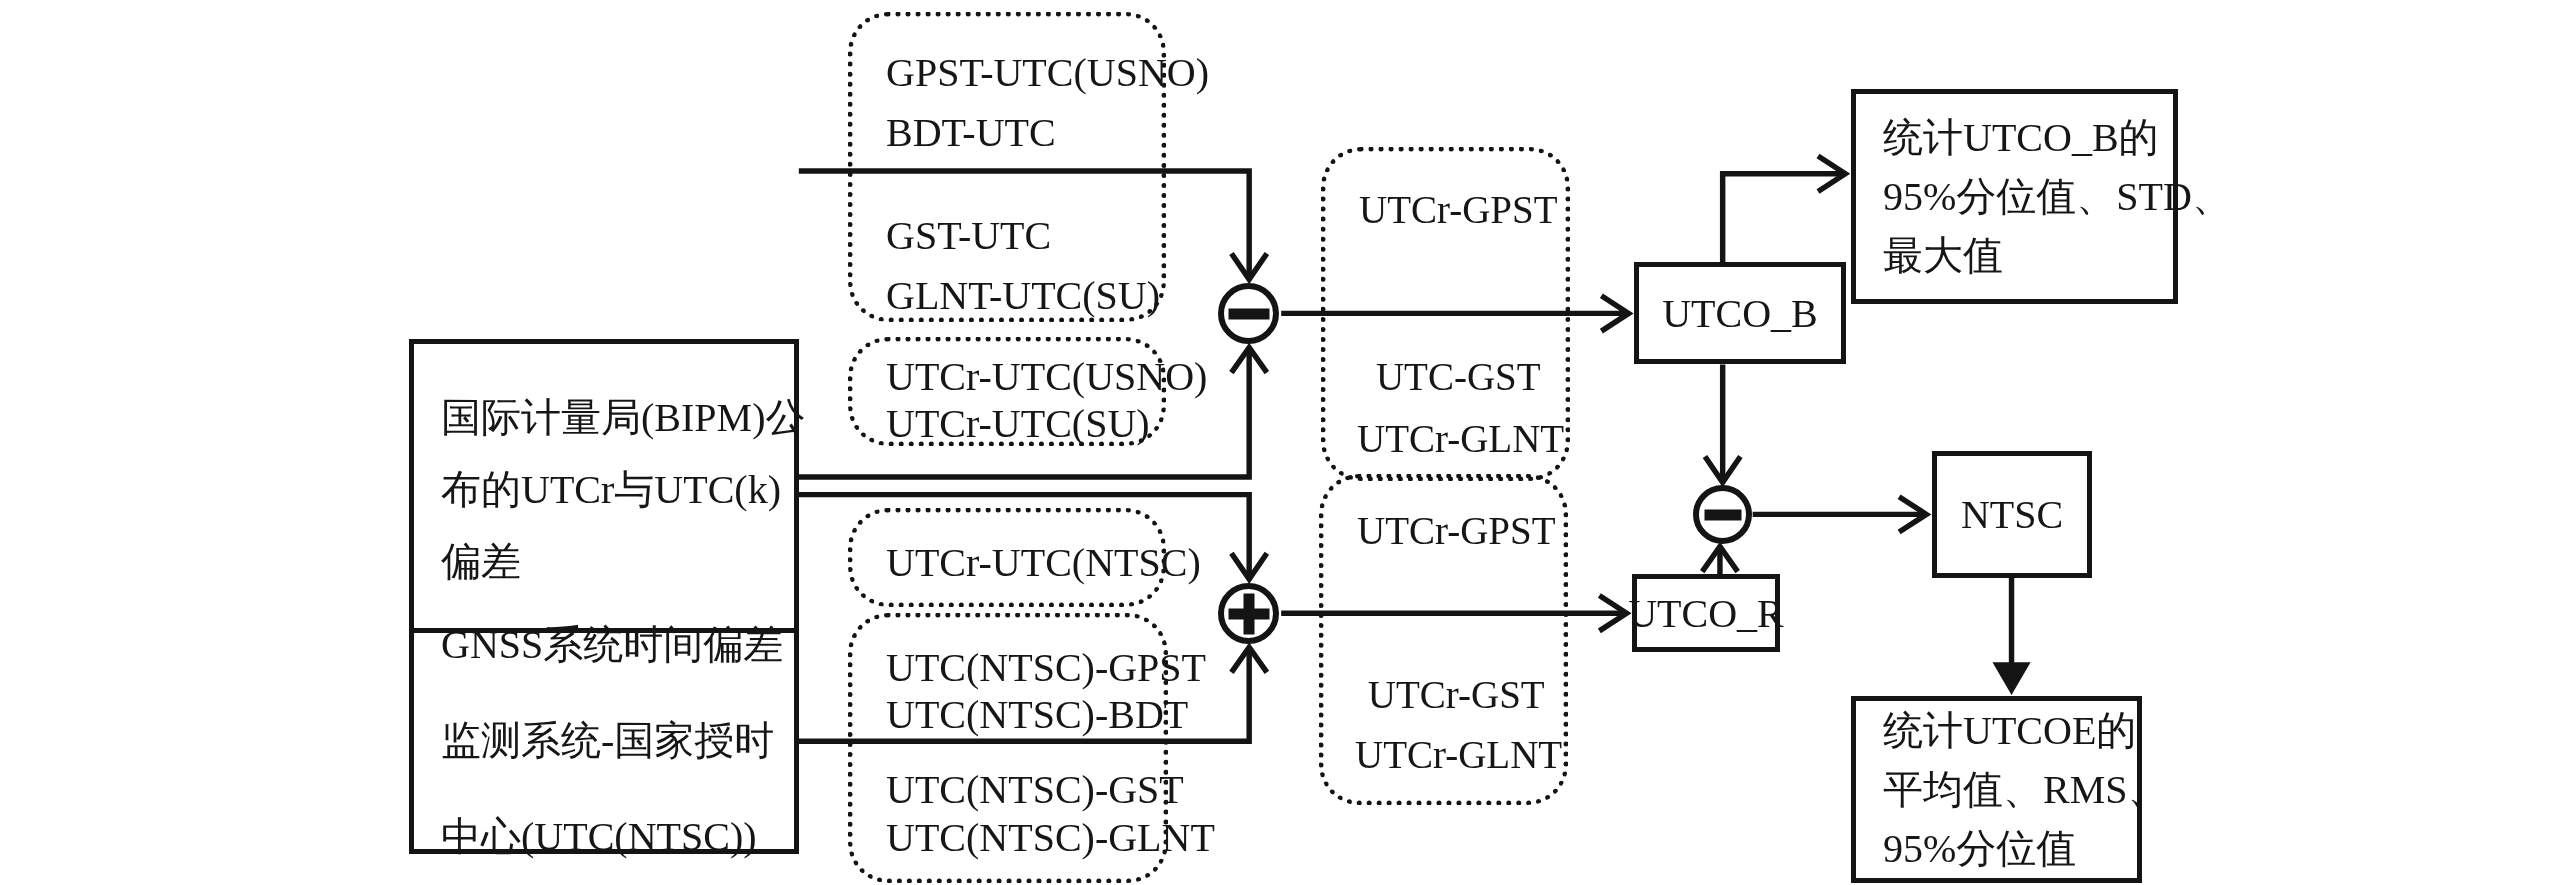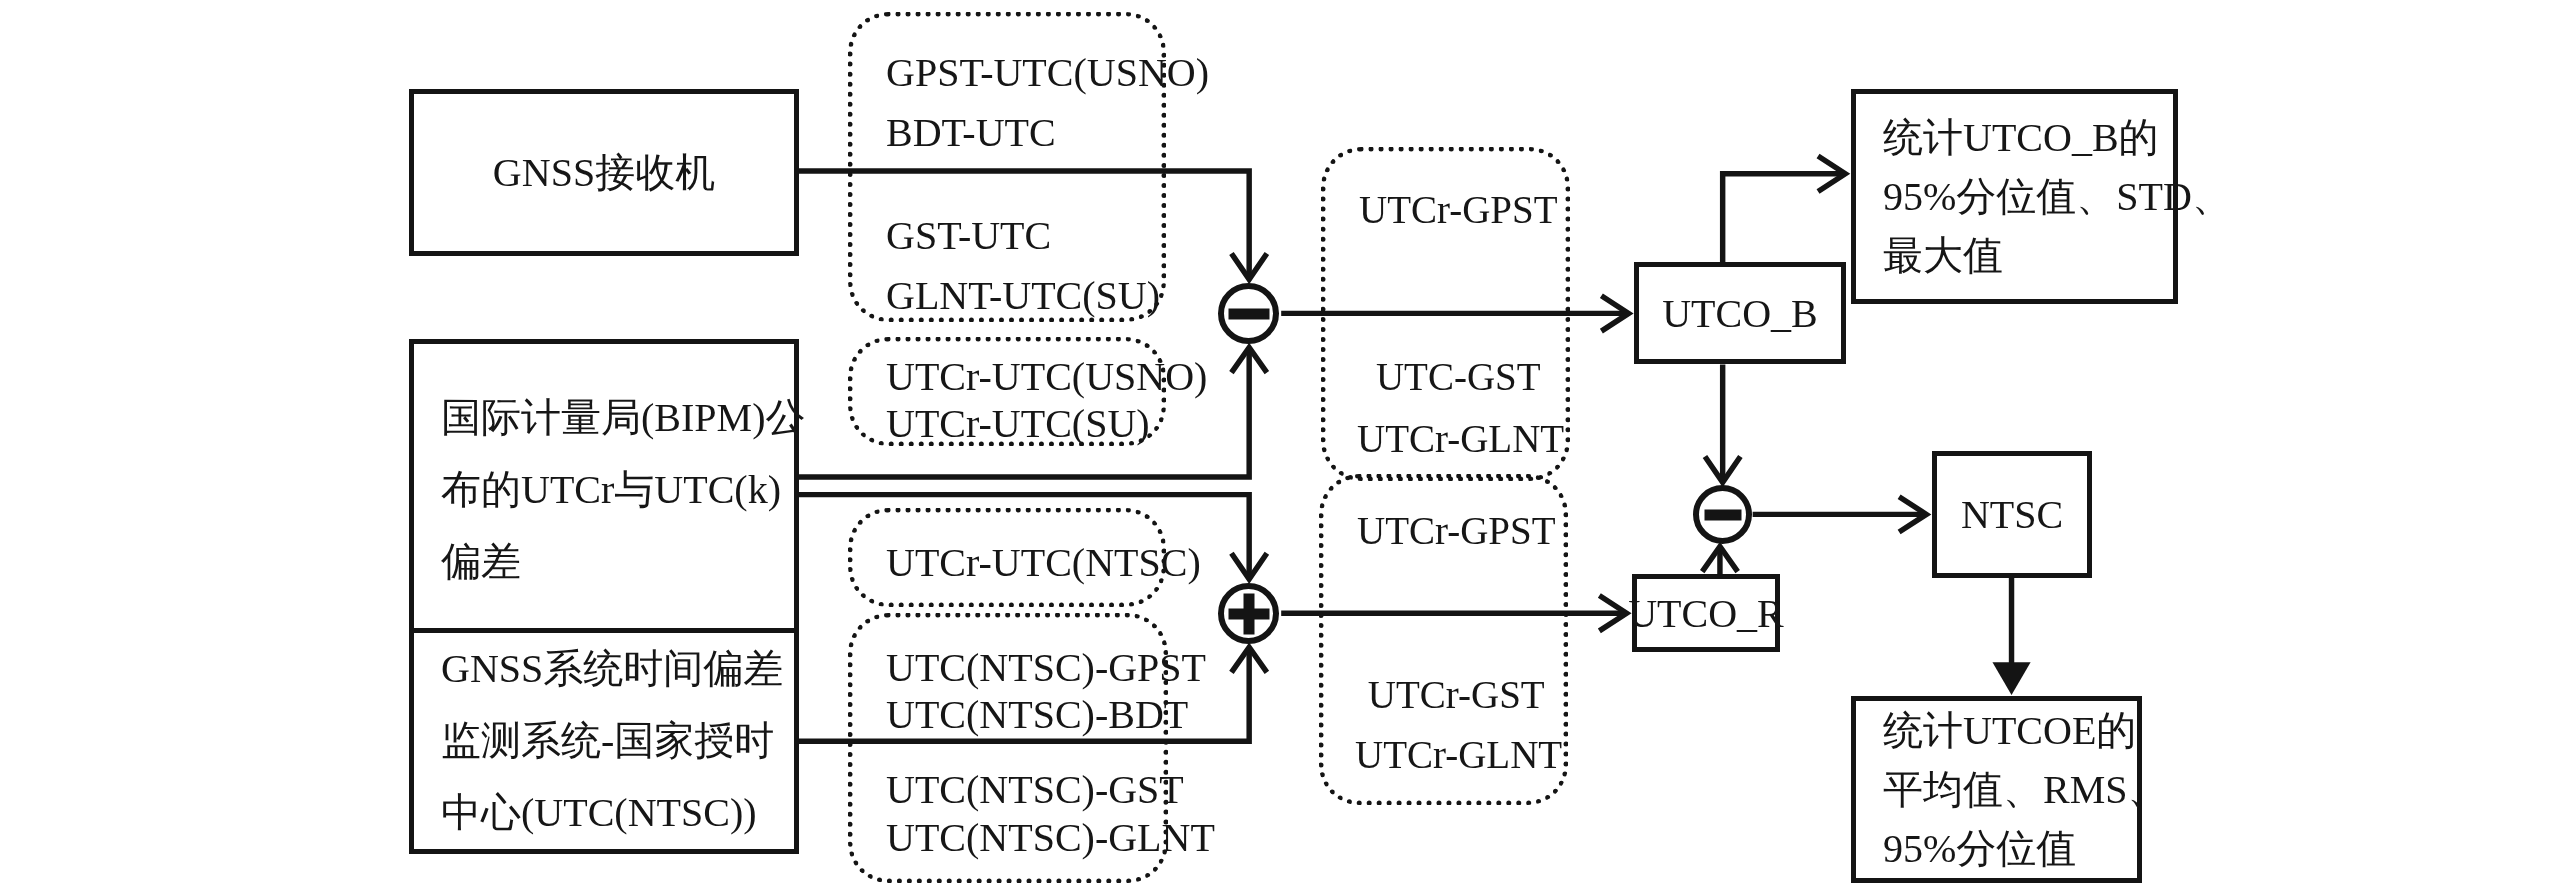--- a/index.html
+++ b/index.html
@@ -30,31 +30,28 @@
   .op-v{position:absolute;background:#141414;left:50%;top:50%;width:11px;height:41px;transform:translate(-50%,-50%);}
   #wires{position:absolute;left:0;top:0;z-index:4;pointer-events:none;}
   #wires path,#wires line{stroke:#141414;stroke-width:8;fill:none;}
   #wires .fill{fill:#141414;stroke:none;}
 </style>
 </head>
 <body>
 
 <div id="canvas">
 
-  <div class="solid-box center-text" style="left:409px;top:89px;width:390px;height:167px;">
-    <span>GNSS接收机</span>
-  </div>
 
   <div class="solid-box multiline" style="left:409px;top:339px;width:390px;height:301px;">
     <div class="tline">国际计量局(BIPM)公</div>
     <div class="tline">布的UTCr与UTC(k)</div>
     <div class="tline">偏差</div>
   </div>
 
-  <div class="solid-box multiline" style="left:409px;top:628px;width:390px;height:226px;">
+  <div class="solid-box multiline" style="left:409px;top:628px;width:390px;height:226px;gap:24px;">
     <div class="tline">GNSS系统时间偏差</div>
     <div class="tline">监测系统-国家授时</div>
     <div class="tline">中心(UTC(NTSC))</div>
   </div>
 
   <div class="dotted-box" style="left:848px;top:12.3px;width:318px;height:310px;">
     <div class="row" style="top:31px;">GPST-UTC(USNO)</div>
     <div class="row" style="top:91px;">BDT-UTC</div>
     <div class="row" style="top:194px;">GST-UTC</div>
     <div class="row" style="top:254px;">GLNT-UTC(SU)</div>

